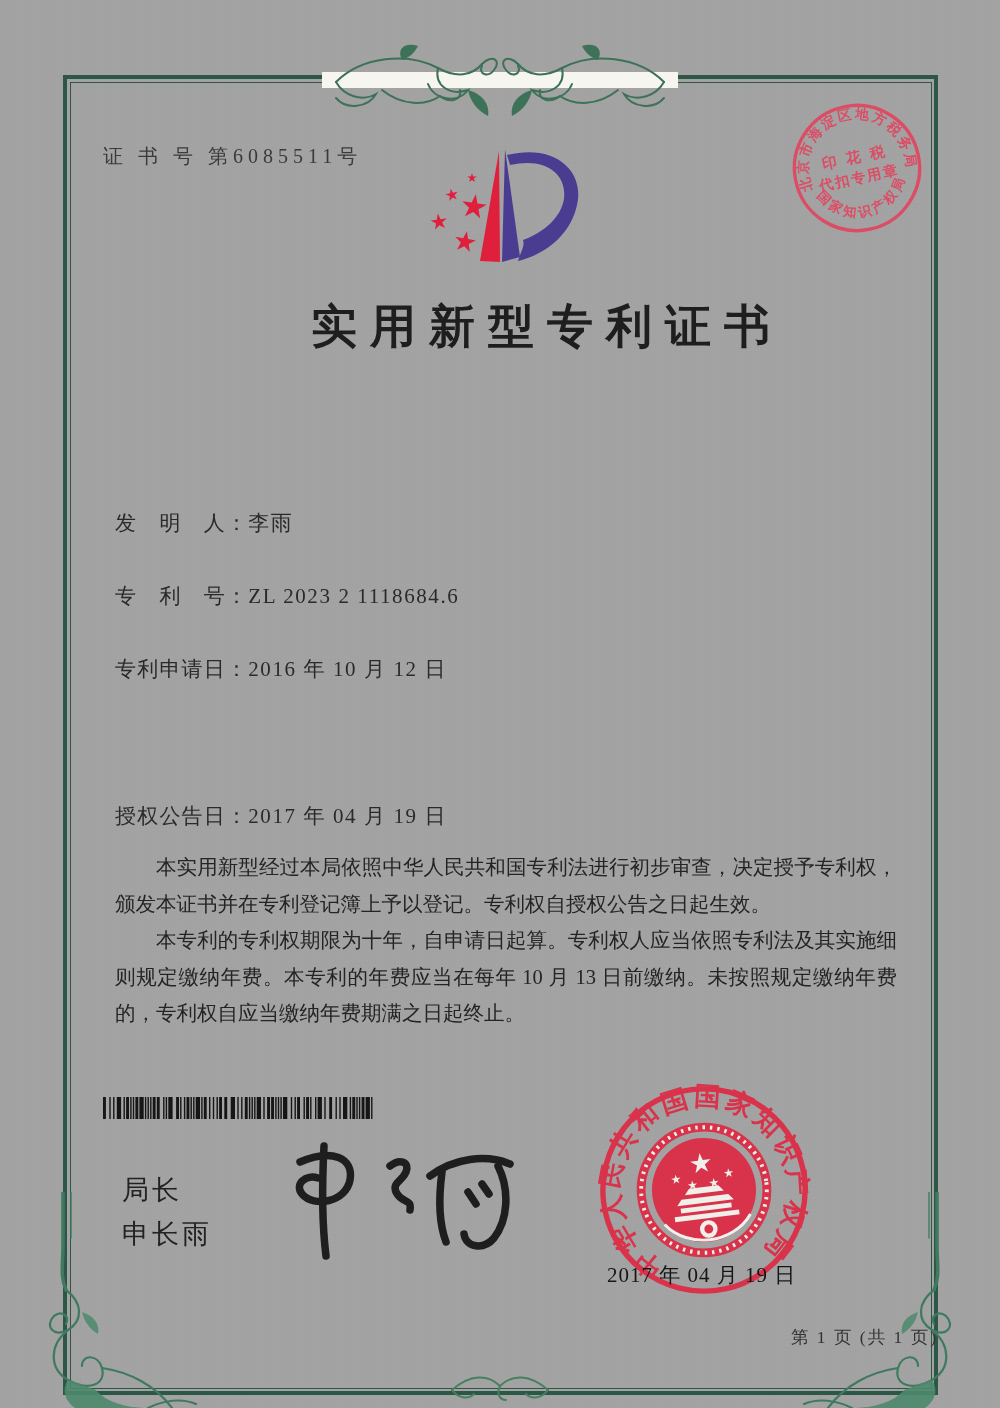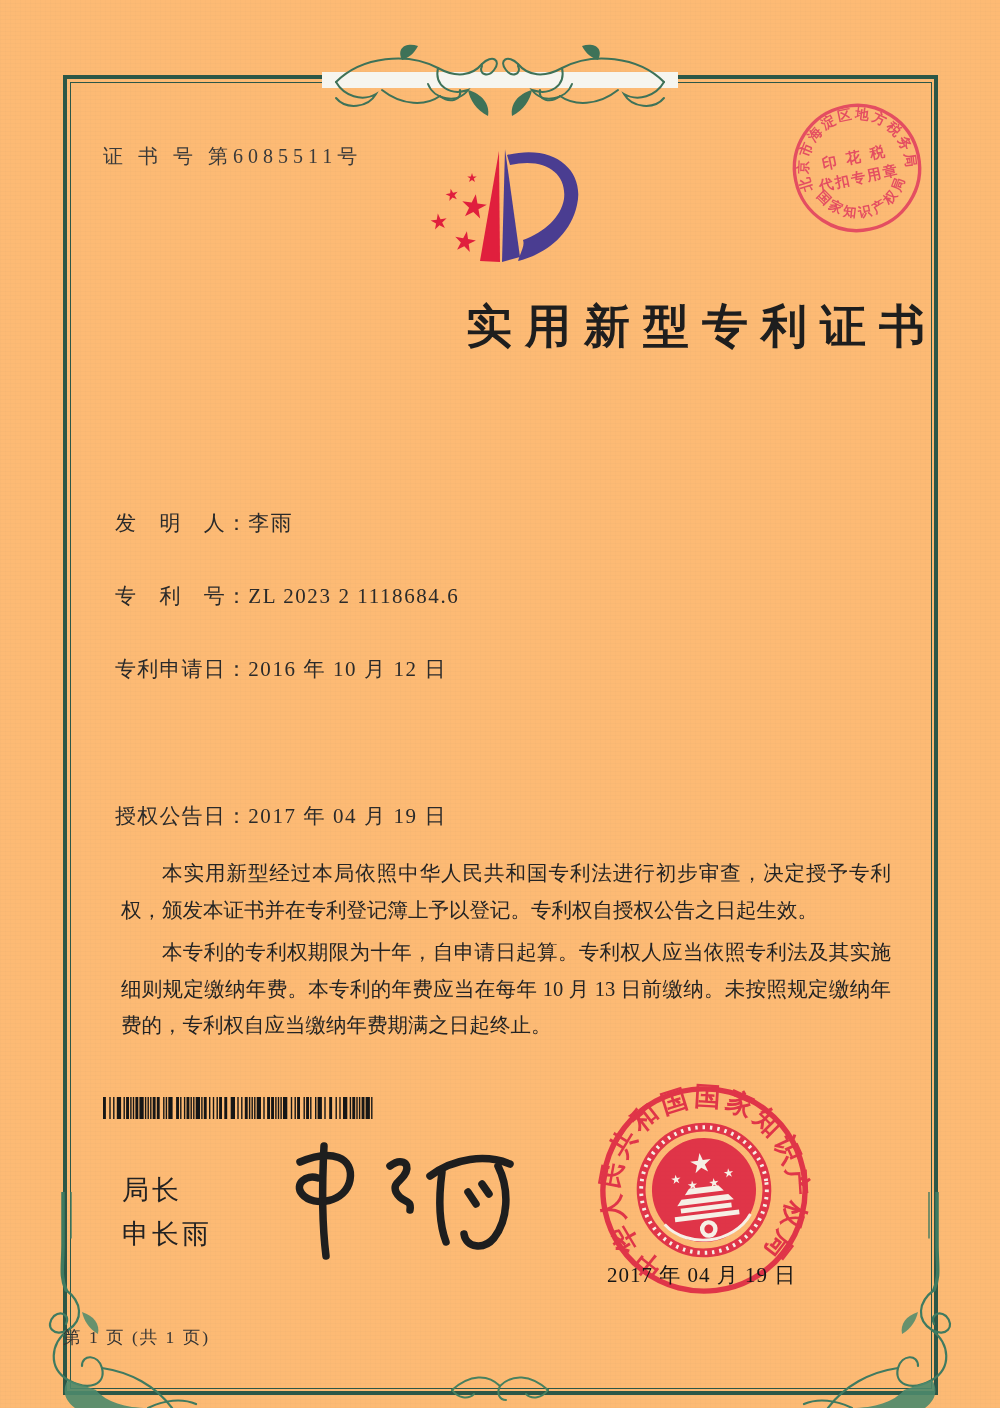--- a/index.html
+++ b/index.html
@@ -1,38 +1,38 @@
 <!DOCTYPE html>
 <html><head>
 <meta charset="utf-8">
 <style>
   html,body{margin:0;padding:0;background:#e9e8e2;}
-  .page{position:relative;width:1000px;height:1408px;margin:0 auto;background:#fdba74;overflow:hidden;
+  .page{position:relative;width:1000px;height:1408px;margin:0 auto;background:#a3a3a3;overflow:hidden;
         font-family:"Liberation Serif","DejaVu Serif",serif;color:#2b2b2b;}
   .page::before{content:"";position:absolute;inset:0;pointer-events:none;
         background:repeating-linear-gradient(0deg,rgba(90,110,95,.025) 0 1px,transparent 1px 4px),
                    repeating-linear-gradient(90deg,rgba(90,110,95,.02) 0 1px,transparent 1px 5px);}
   .frame{position:absolute;left:63px;top:75px;width:875px;height:1320px;box-sizing:border-box;
         border:4.5px solid #2c5747;}
   .frame-inner{position:absolute;inset:2.5px;border:1.6px solid #2c5747;}
   .cert-no{position:absolute;left:103px;top:143px;font-size:20px;letter-spacing:5px;color:#3a3a3a;}
-  .doc-title{position:absolute;left:63px;top:296px;width:875px;text-align:right;font-size:46px;
-        font-weight:bold;letter-spacing:13px;text-indent:13px;color:#1e1e1e;}
+  .doc-title{position:absolute;left:63px;top:296px;width:875px;text-align:center;font-size:46px;
+        font-weight:bold;letter-spacing:13px;text-indent:13px;color:#1e1e1e;padding-left:40px;}
   .field{position:absolute;left:115px;font-size:21px;letter-spacing:1.2px;white-space:nowrap;color:#2a2a2a;}
   .field .val{letter-spacing:1.6px;}
   .body-text{position:absolute;left:115px;top:849px;width:782px;font-size:20.5px;line-height:36.5px;
         text-align:justify;color:#242424;}
-  .body-text p{margin:6px;text-indent:2em;}
+  .body-text p{margin:0;text-indent:2em;}
   .barcode{position:absolute;left:103px;top:1097px;width:276px;height:22px;}
   .signer{position:absolute;left:122px;top:1168px;font-family:"Liberation Sans","DejaVu Sans",sans-serif;
         font-size:27px;color:#222;line-height:44px;letter-spacing:3px;}
   .signature{position:absolute;left:262px;top:1124px;}
   .seal{position:absolute;left:596px;top:1082px;}
   .seal-date{position:absolute;left:607px;top:1261px;font-size:21px;letter-spacing:1px;color:#161616;z-index:5;}
-  .footer{position:absolute;left:63px;top:1325px;width:875px;text-align:left;font-size:17.5px;
+  .footer{position:absolute;left:63px;top:1325px;width:875px;text-align:right;font-size:17.5px;
         letter-spacing:2px;color:#333;}
   .tax-stamp{position:absolute;left:788px;top:99px;}
   .logo{position:absolute;left:425px;top:137px;}
   .orn-top{position:absolute;left:322px;top:42px;}
   .orn-bl{position:absolute;left:38px;top:1192px;}
   .orn-br{position:absolute;left:802px;top:1192px;}
   .orn-bc{position:absolute;left:444px;top:1366px;}
   svg{display:block;}
 </style>
 </head>

